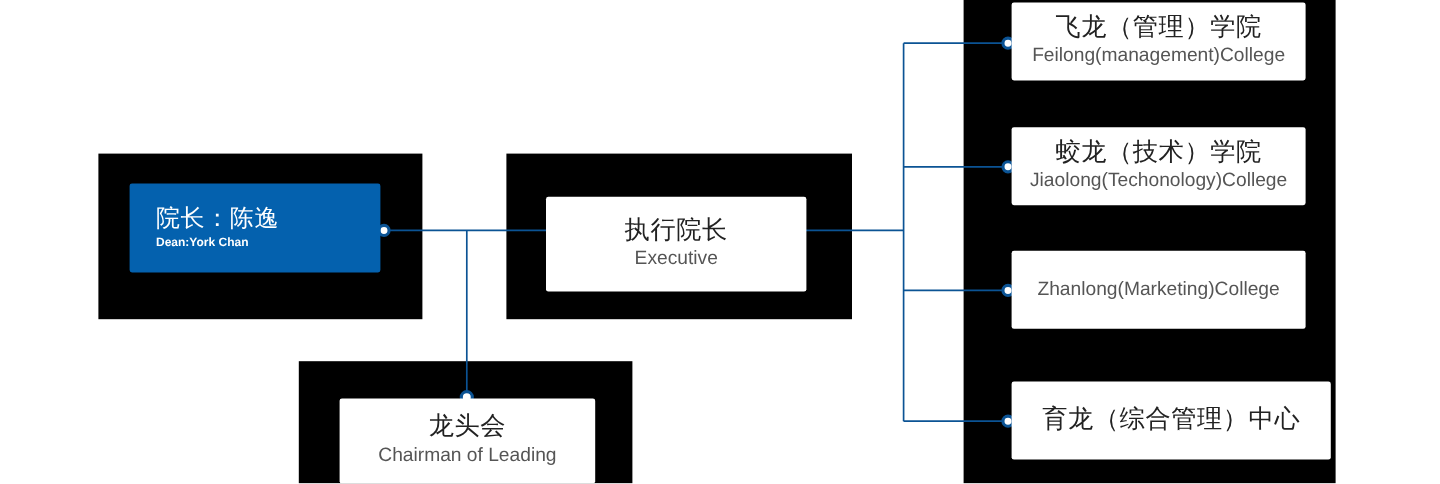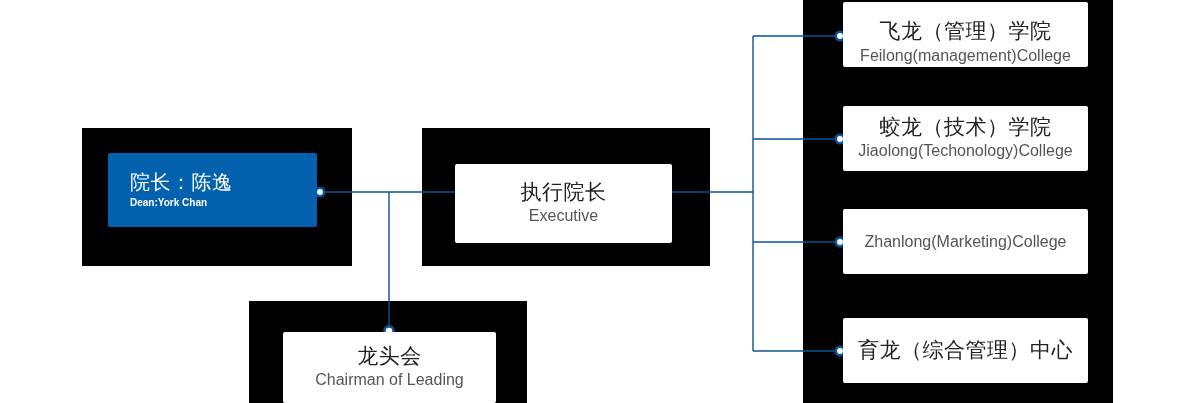--- a/index.html
+++ b/index.html
@@ -127,31 +127,31 @@
   <div class="node" style="left:455px; top:164px; width:217px; height:79px;">
     <span class="title">执行院长</span>
     <span class="subtitle">Executive</span>
   </div>
 
   <div class="node" style="left:283px; top:332px; width:213px; height:71px;">
     <span class="title">龙头会</span>
     <span class="subtitle">Chairman of Leading</span>
   </div>
 
-  <div class="node" style="left:843px; top:2px; width:245px; height:65px;justify-content:flex-end;">
+  <div class="node" style="left:843px; top:2px; width:245px; height:65px;">
     <span class="title">飞龙（管理）学院</span>
     <span class="subtitle">Feilong(management)College</span>
   </div>
 
   <div class="node" style="left:843px; top:106px; width:245px; height:65px;">
     <span class="title">蛟龙（技术）学院</span>
     <span class="subtitle">Jiaolong(Techonology)College</span>
   </div>
 
   <div class="node" style="left:843px; top:209px; width:245px; height:65px;">
     <span class="subtitle">Zhanlong(Marketing)College</span>
   </div>
 
-  <div class="node" style="left:843px; top:318px; width:245px; height:65px;">
+  <div class="node" style="left:843px; top:318px; width:266px; height:65px;">
     <span class="title">育龙（综合管理）中心</span>
   </div>
 
 </div>
 
 </body></html>

